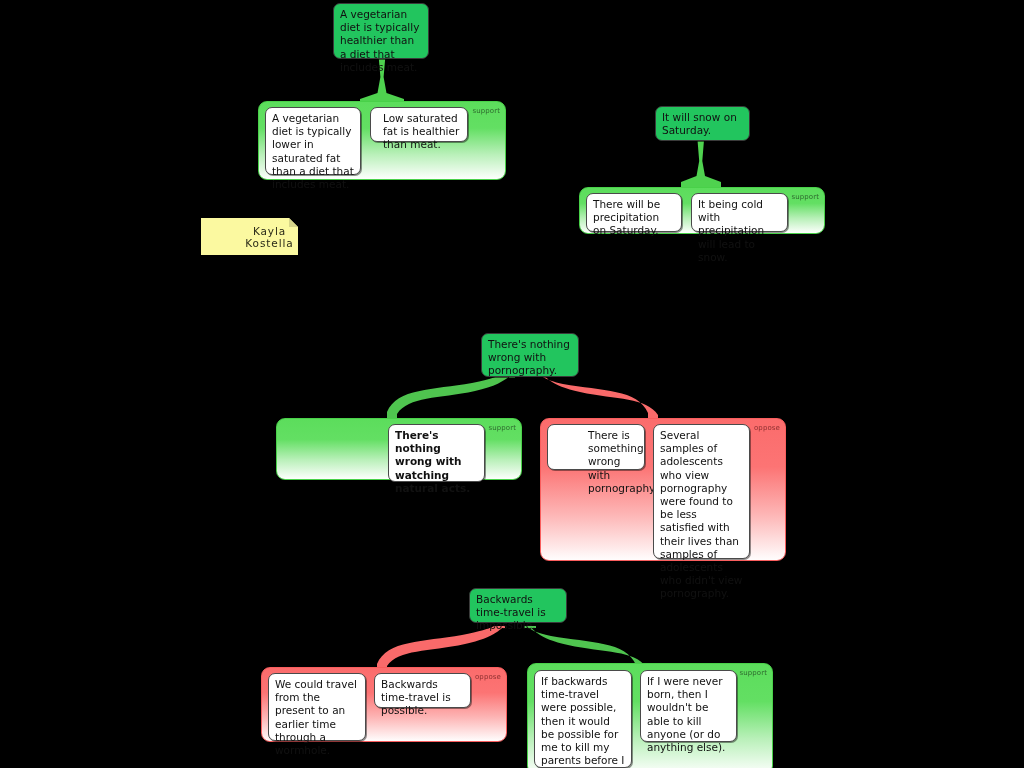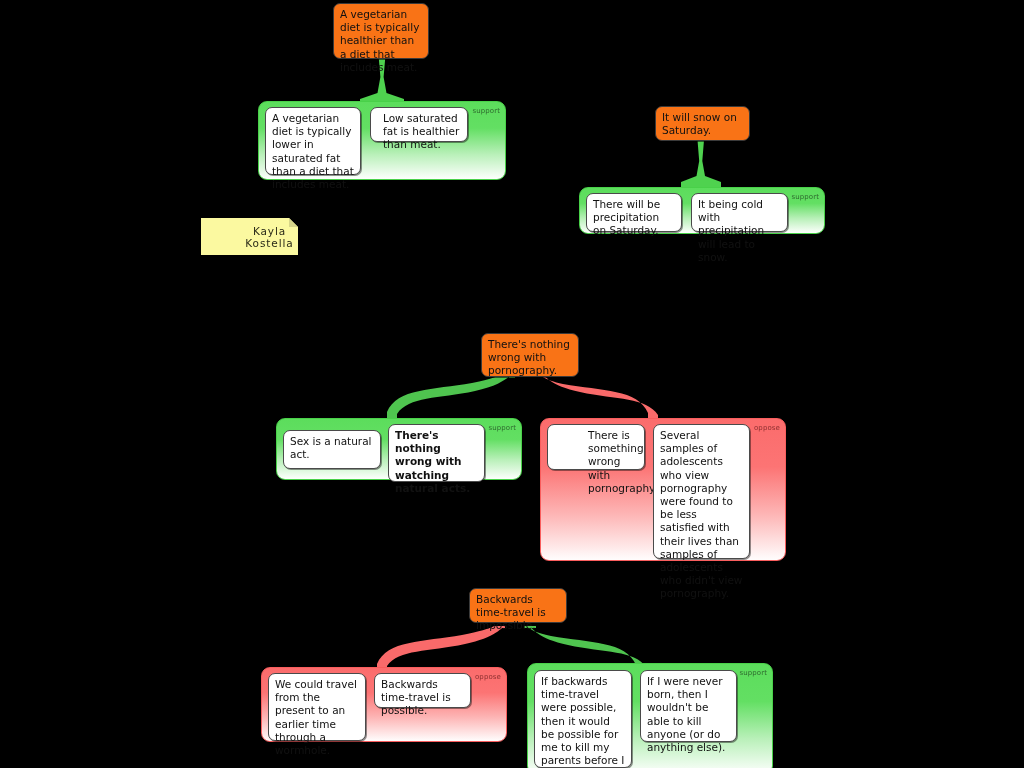--- a/index.html
+++ b/index.html
@@ -11,21 +11,21 @@
   }
   #canvas {
     position: relative;
     width: 1024px; height: 768px;
     background: #000000;
   }
   
   .node {
     position: absolute;
     box-sizing: border-box;
-    background: #f97316;
+    background: #22c55e;
     border: 1.6px solid #3a3a3a;
     border-radius: 7px;
     color: #111111;
     font-size: 10.5px;
     line-height: 13.2px;
     padding: 4px 6px 3px 6px;
     z-index: 40;
     box-shadow: 1px 1px 0 rgba(0,0,0,0.55);
   }
   
@@ -169,23 +169,20 @@
     <path d="M0 -4 L12 -4 L12 3 L0 3 Z" fill="#f96a6a"></path>
   </svg>
 
   <div class="node" style="left:481px; top:333px; width:98px; height:44px;">
     <span>There's nothing wrong with pornography.</span>
   </div>
 
   <div class="group support" style="left:276px; top:418px; width:246px; height:62px;">
     <div class="grouplabel support" style="right:5px; top:5px;">support</div>
   </div>
-  <div class="card" style="left:283px; top:430px; width:98px; height:39px;">
-    <span>Sex is a natural act.</span>
-  </div>
   <div class="card" style="left:388px; top:424px; width:97px; height:58px;font-weight:bold;">
     <span>There's nothing wrong with watching natural acts.</span>
   </div>
 
   <div class="group oppose" style="left:540px; top:418px; width:246px; height:143px;">
     <div class="grouplabel oppose" style="right:5px; top:5px;">oppose</div>
   </div>
   <div class="card" style="left:547px; top:424px; width:98px; height:46px;padding-left:40px;">
     <span>There is something wrong with pornography.</span>
   </div>

